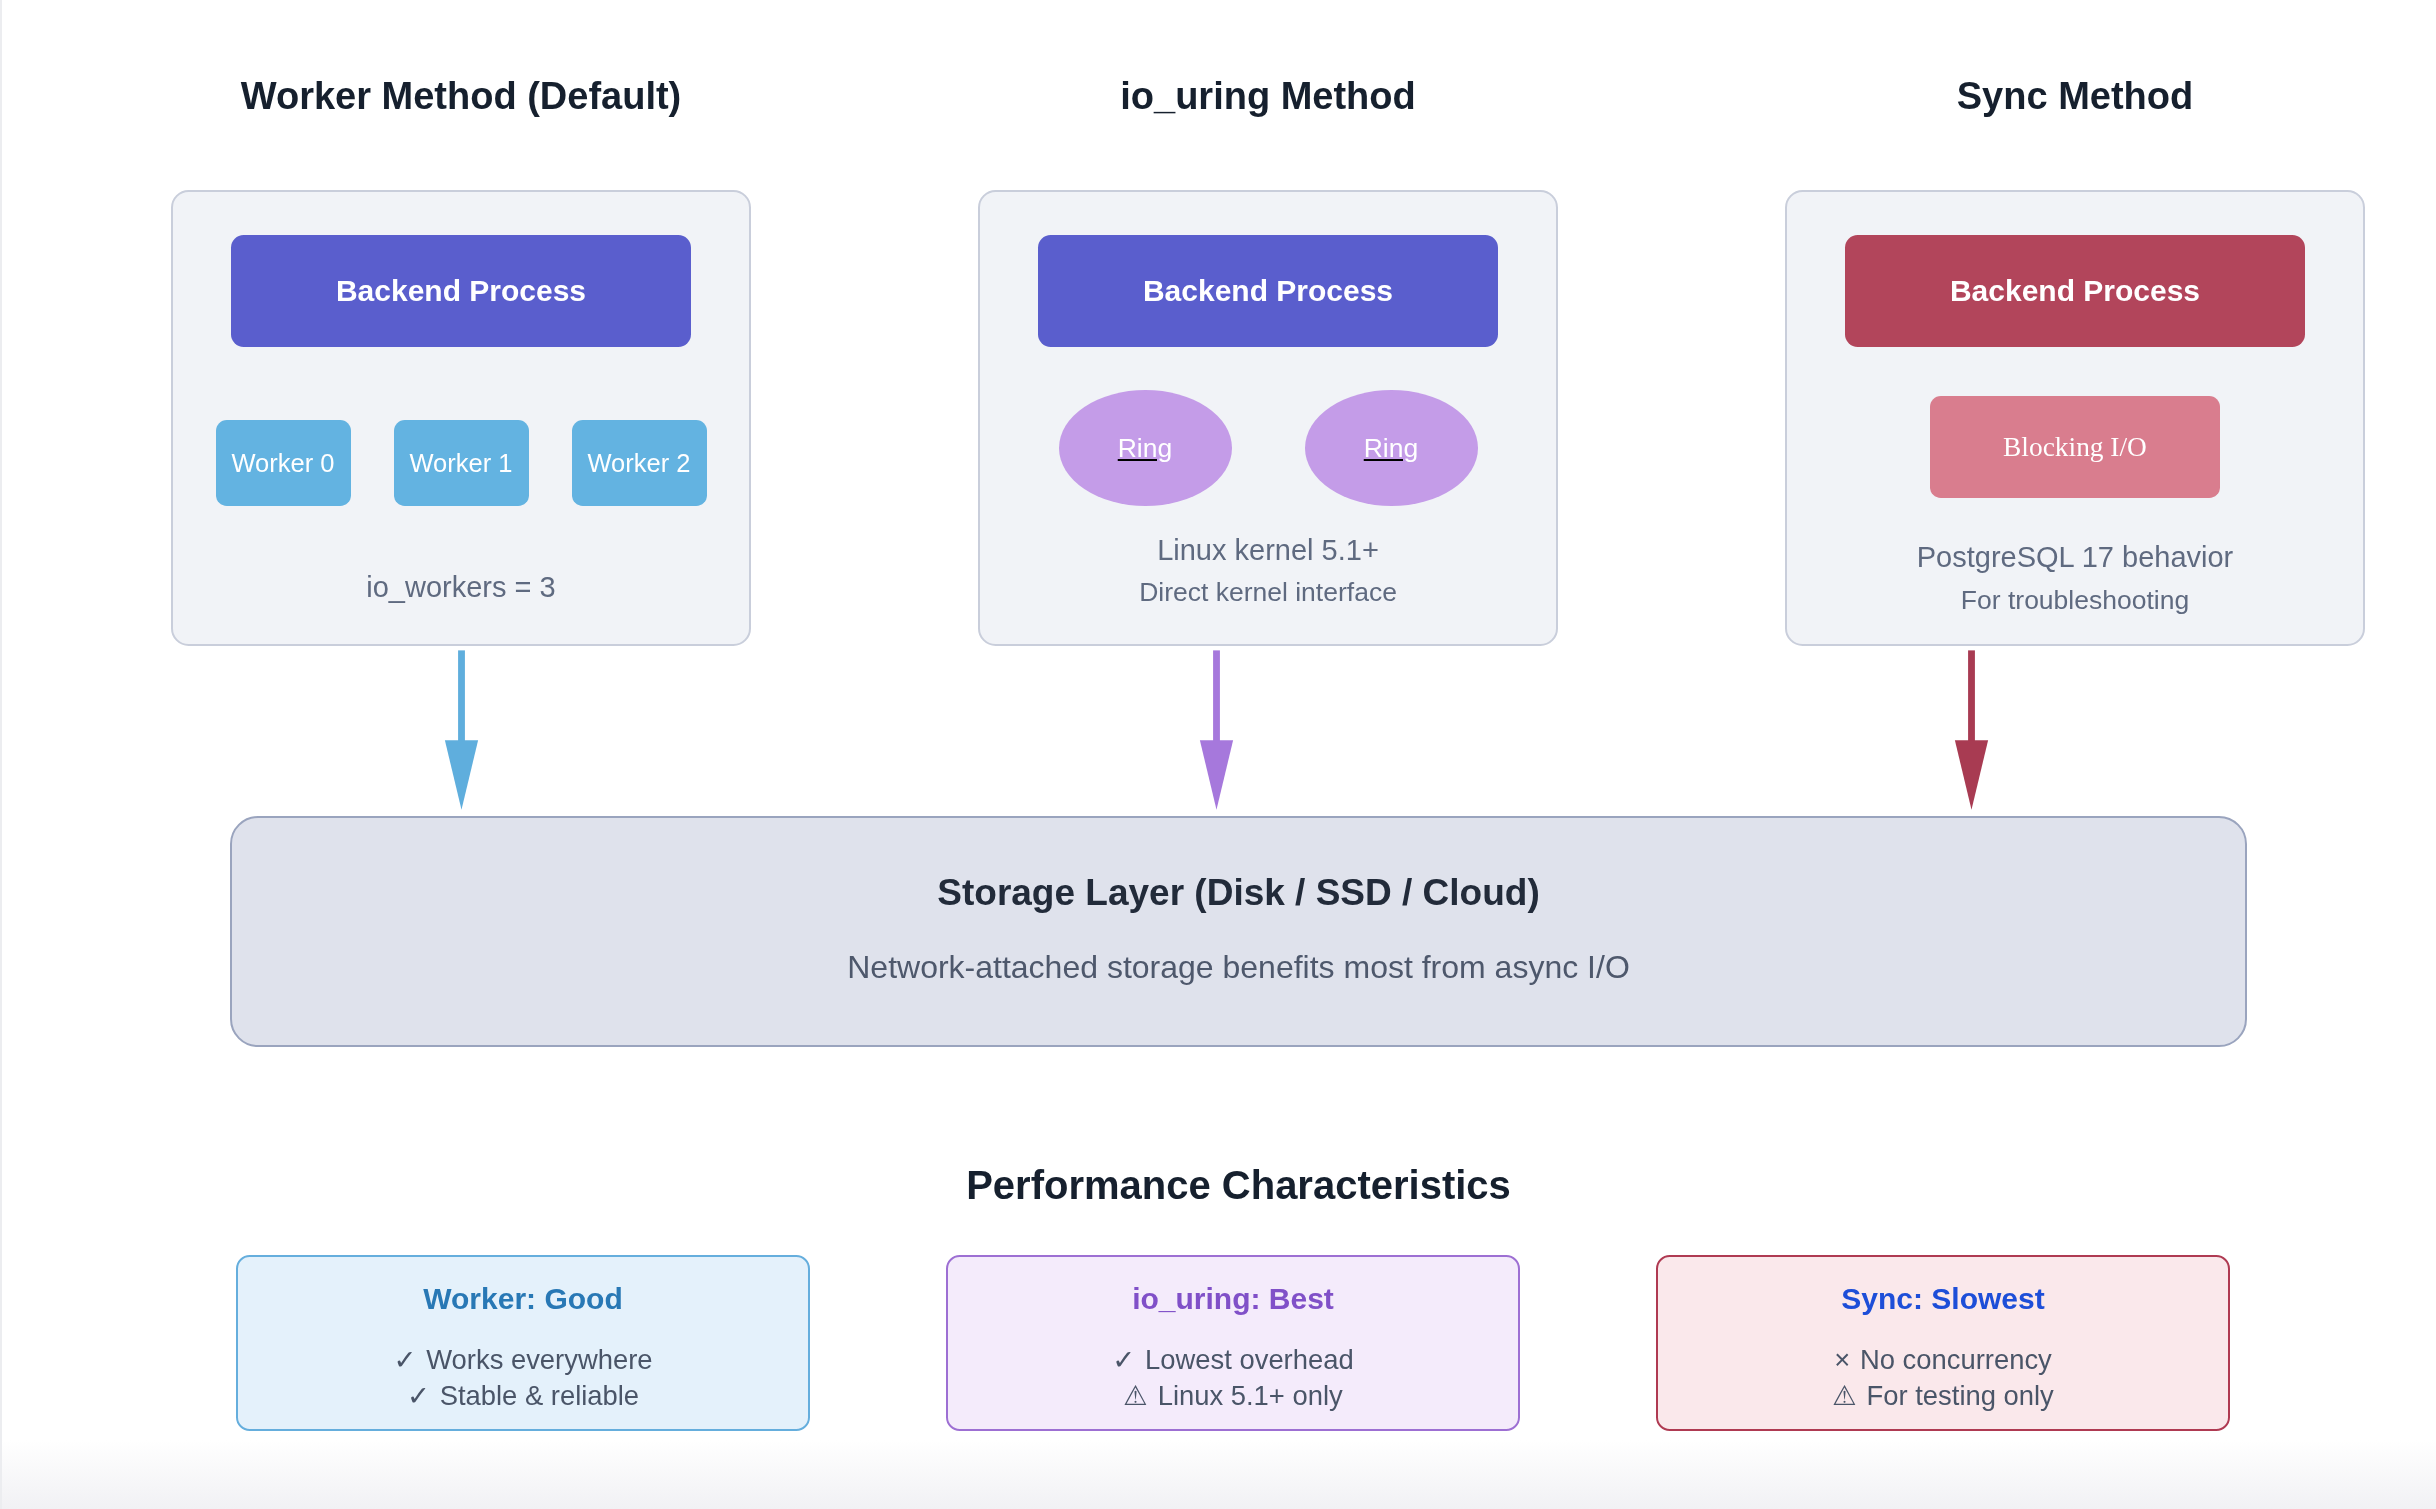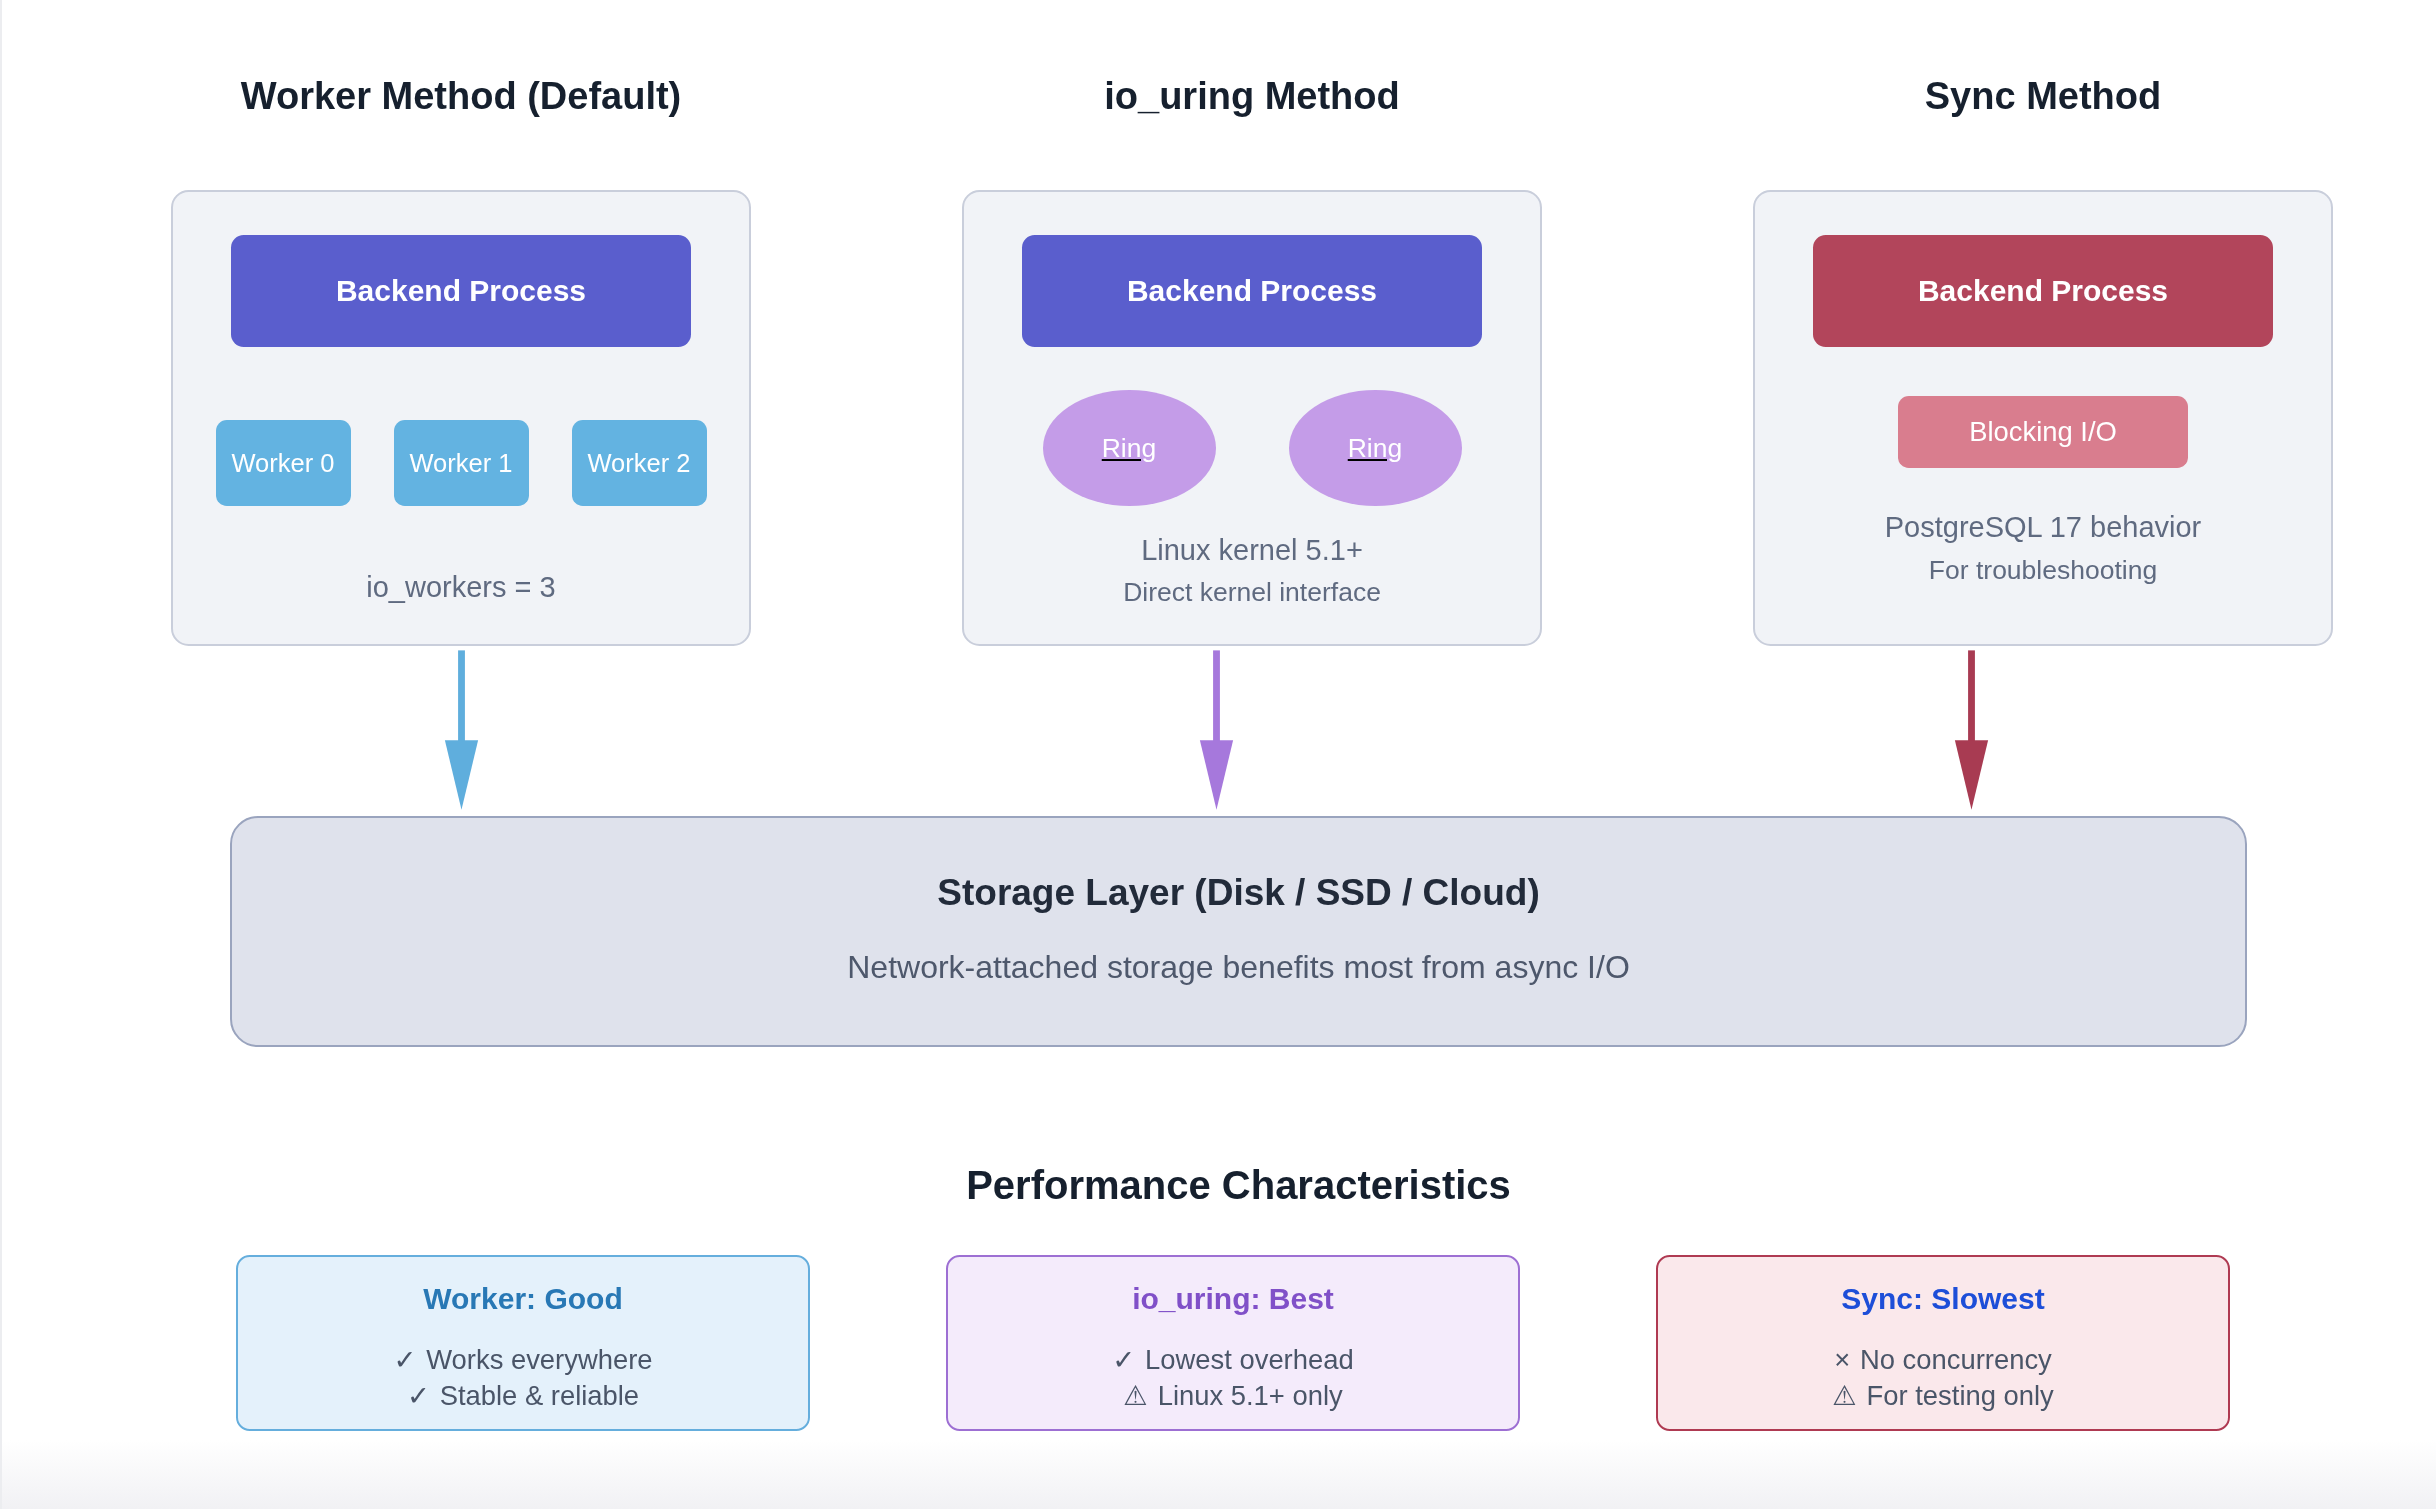--- a/index.html
+++ b/index.html
@@ -16,21 +16,21 @@
   .bottom-fade {
     position: absolute; left: 0; right: 0; bottom: 0; height: 69px;
     background: linear-gradient(180deg, rgba(241,241,244,0) 0%, #F1F1F4 100%);
     pointer-events: none;
   }
 
   
   .top-row {
     display: flex;
     justify-content: space-between;
-    padding: 73px 104px 0 169px;
+    padding: 73px 72px 0 169px;
   }
   .method-col { width: 580px; display: flex; flex-direction: column; align-items: center; }
   .method-title {
     font-size: 38px; font-weight: bold; color: #16202E;
     line-height: 47px; margin-bottom: 59px; text-align: center;
   }
   .method-card {
     width: 580px; height: 456px;
     background: #F1F3F7;
     border: 2.9px solid #C9CEDB;
@@ -52,23 +52,23 @@
     background: #63B3E1; color: #ffffff; font-size: 25.5px;
     display: flex; align-items: center; justify-content: center;
   }
   .rings-row { display: flex; gap: 73px; margin-top: 43px; text-decoration: underline; }
   .ring-ellipse {
     width: 173px; height: 116px; border-radius: 50%;
     background: #C49CE8; color: #ffffff; font-size: 26.5px;
     display: flex; align-items: center; justify-content: center;
   }
   .blocking-box {
-    width: 290px; height: 72px; border-radius: 10.8px; margin-top: 49px;
+    width: 290px; height: 102px; border-radius: 10.8px; margin-top: 49px;
     background: #D97D8E; color: #ffffff; font-size: 27.4px;
-    display: flex; align-items: center; justify-content: center;
+    display: flex; align-items: center; justify-content: center; font-family: Liberation Serif, serif;
   }
   .card-caption   { font-size: 29px; color: #5F6A80; line-height: 37px; text-align: center; }
   .caption-mt-lg  { margin-top: 63px; }
   .caption-mt-md  { margin-top: 25.5px; }
   .caption-mt-sm  { margin-top: 41px; }
   .card-subcaption { font-size: 26.5px; color: #5F6A80; line-height: 33px; margin-top: 7.8px; text-align: center; }
 
   
   .arrow-row {
     display: flex; justify-content: space-between;

